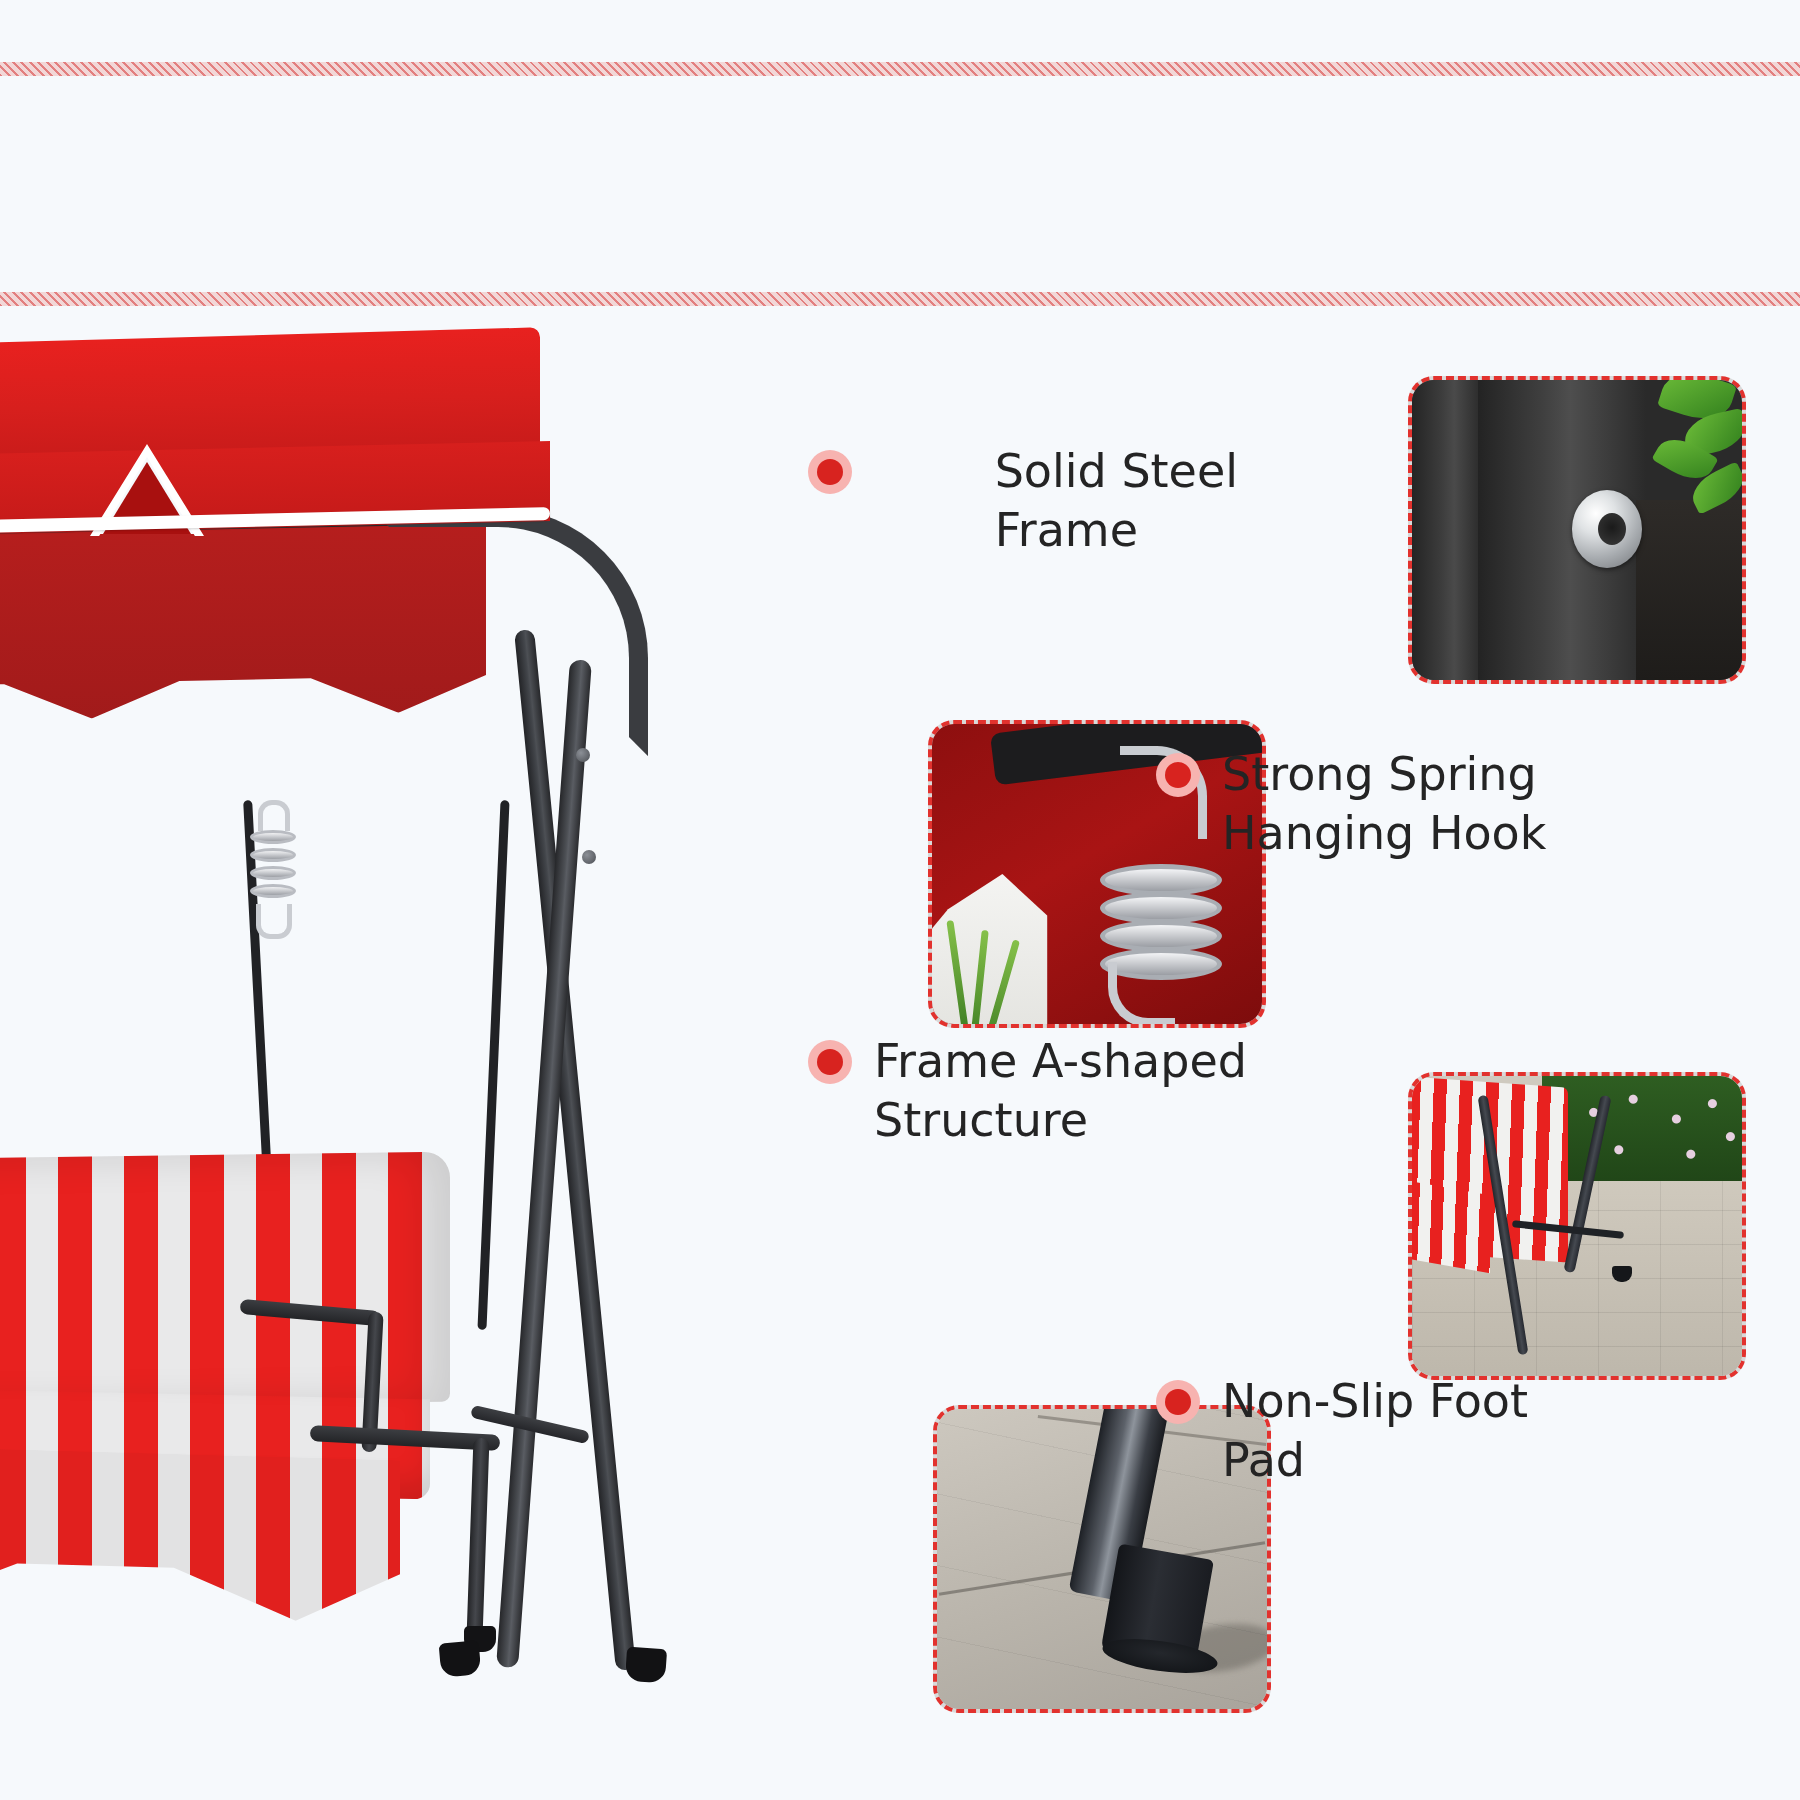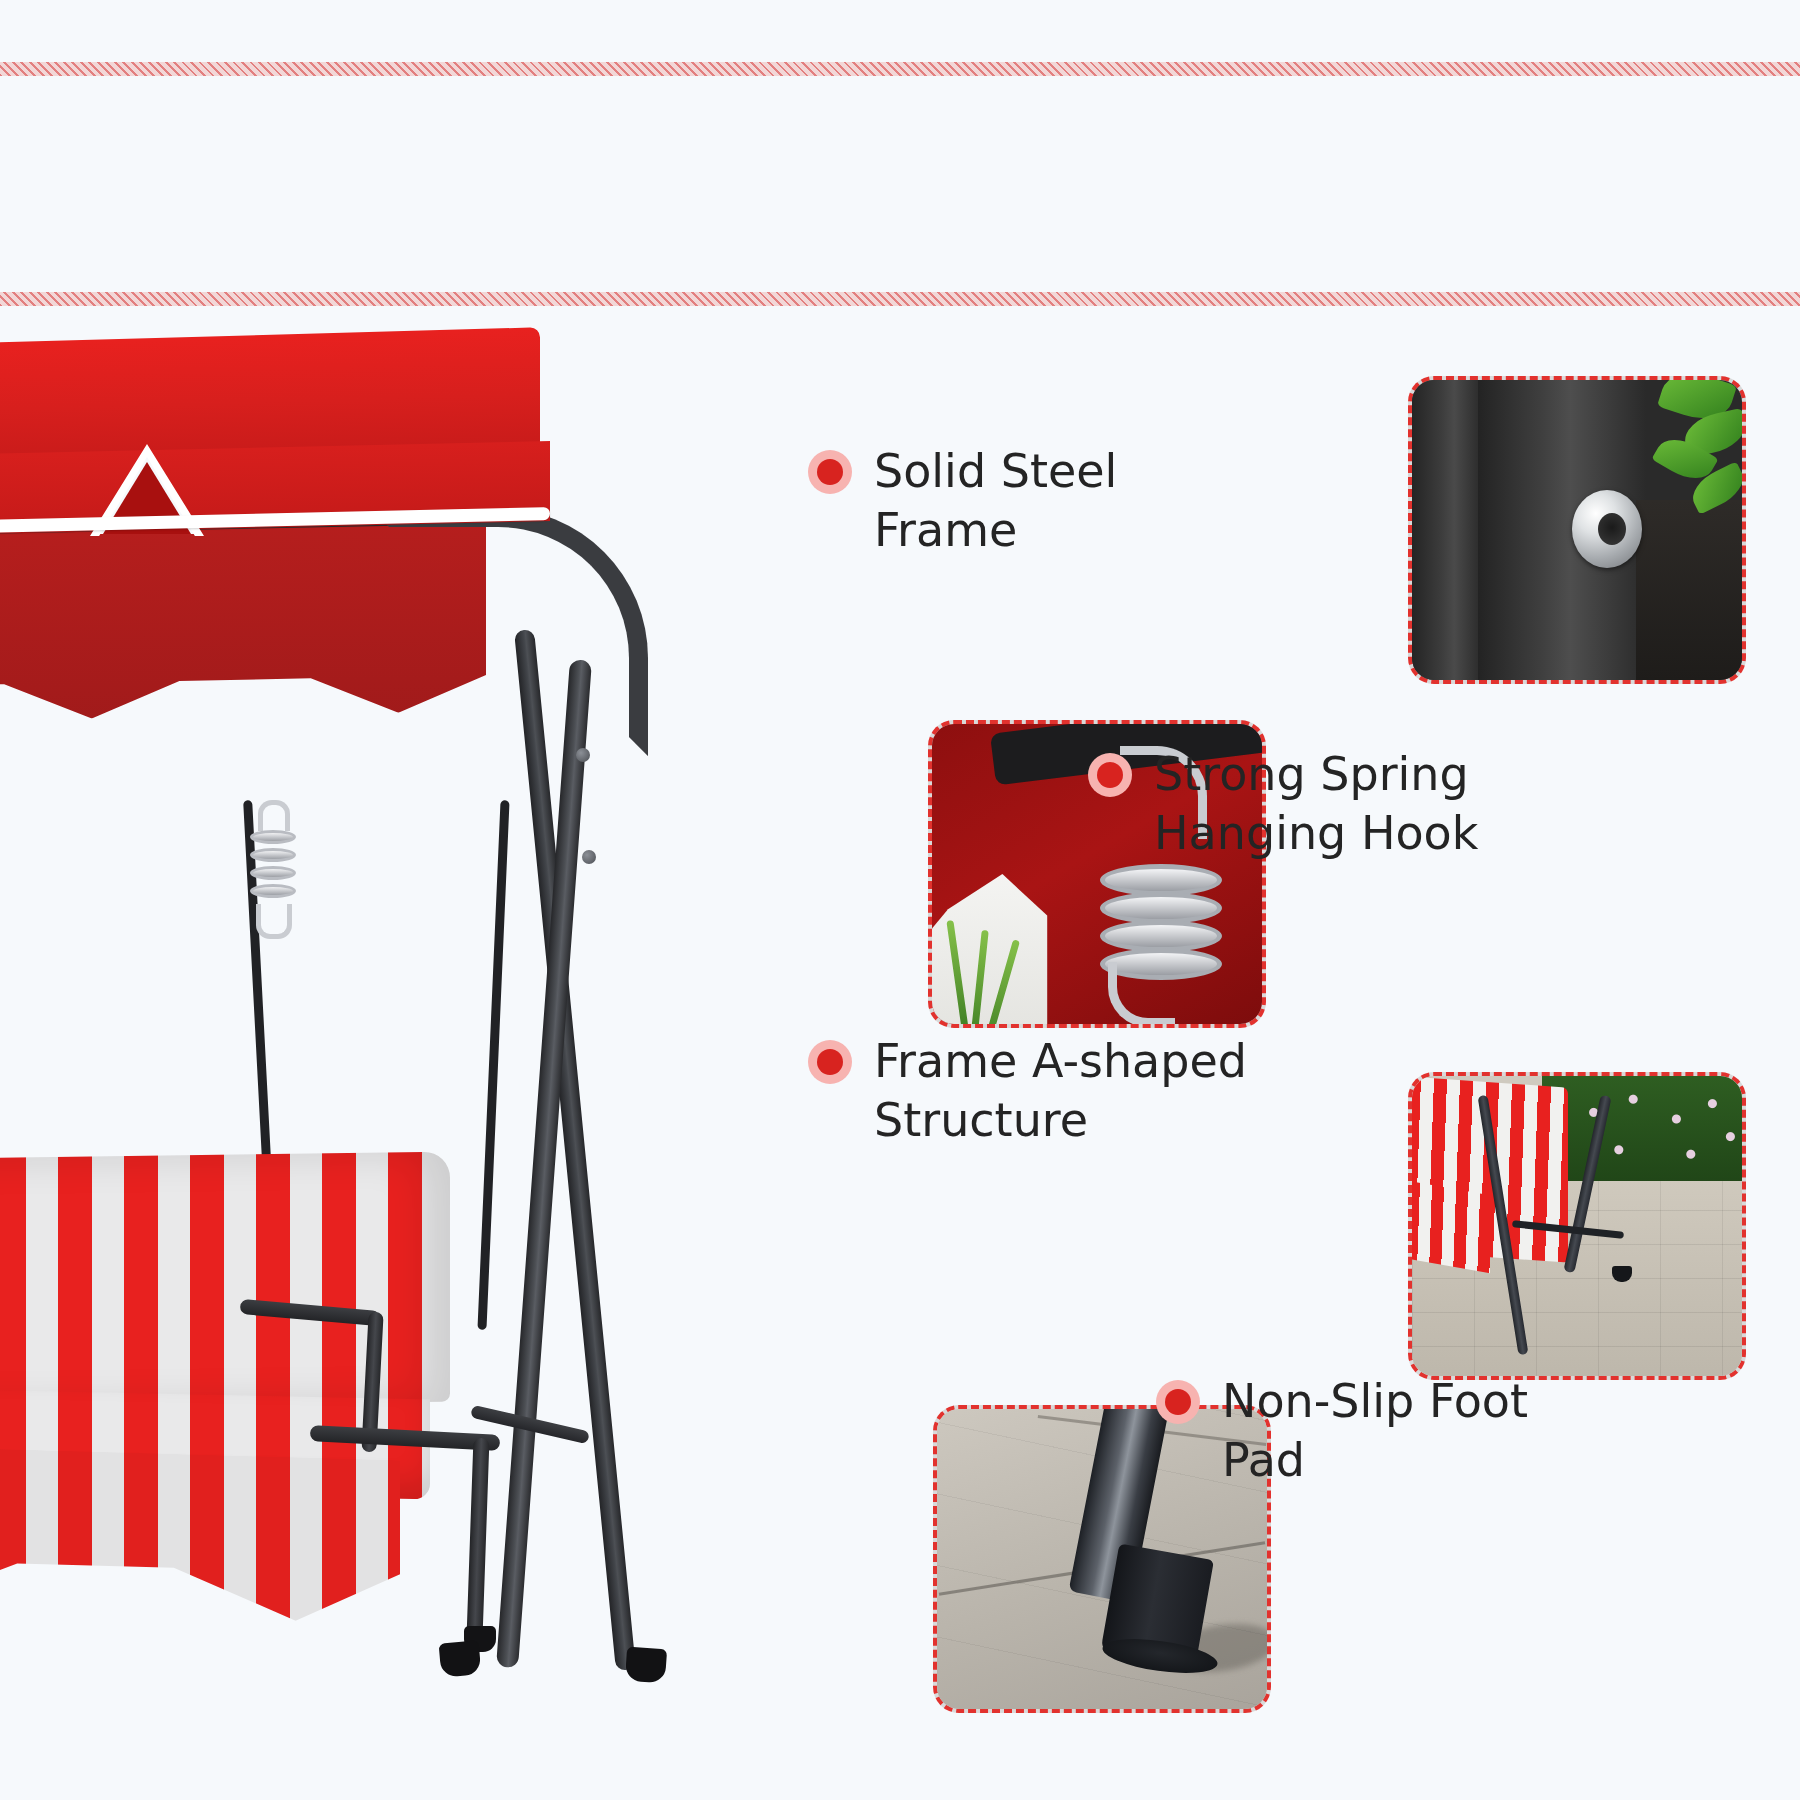--- a/index.html
+++ b/index.html
@@ -390,22 +390,22 @@
   }
   .callout-text{
     margin-left:22px;
     font-size:46px;
     line-height:1.28;
     color:#242424;
     font-family:"DejaVu Sans", sans-serif;
     font-weight:normal;
     white-space:pre-line;
   }
-  #callout-frame {left:808px; top:442px; width:430px;}
-  #callout-spring{left:1088px;top:745px; width:520px;}
+  #callout-frame {left:808px; top:442px; width:430px;justify-content:space-between;}
+  #callout-spring{left:1156px;top:745px; width:520px;}
   #callout-aframe{left:808px; top:1032px;width:520px;}
   #callout-foot  {left:1156px;top:1372px;width:520px;}
 </style>
 </head>
 <body>
 
 <div id="banner-wrap">
   <div class="banner-edge top"></div>
   <div class="banner-edge bottom"></div>
 </div>

